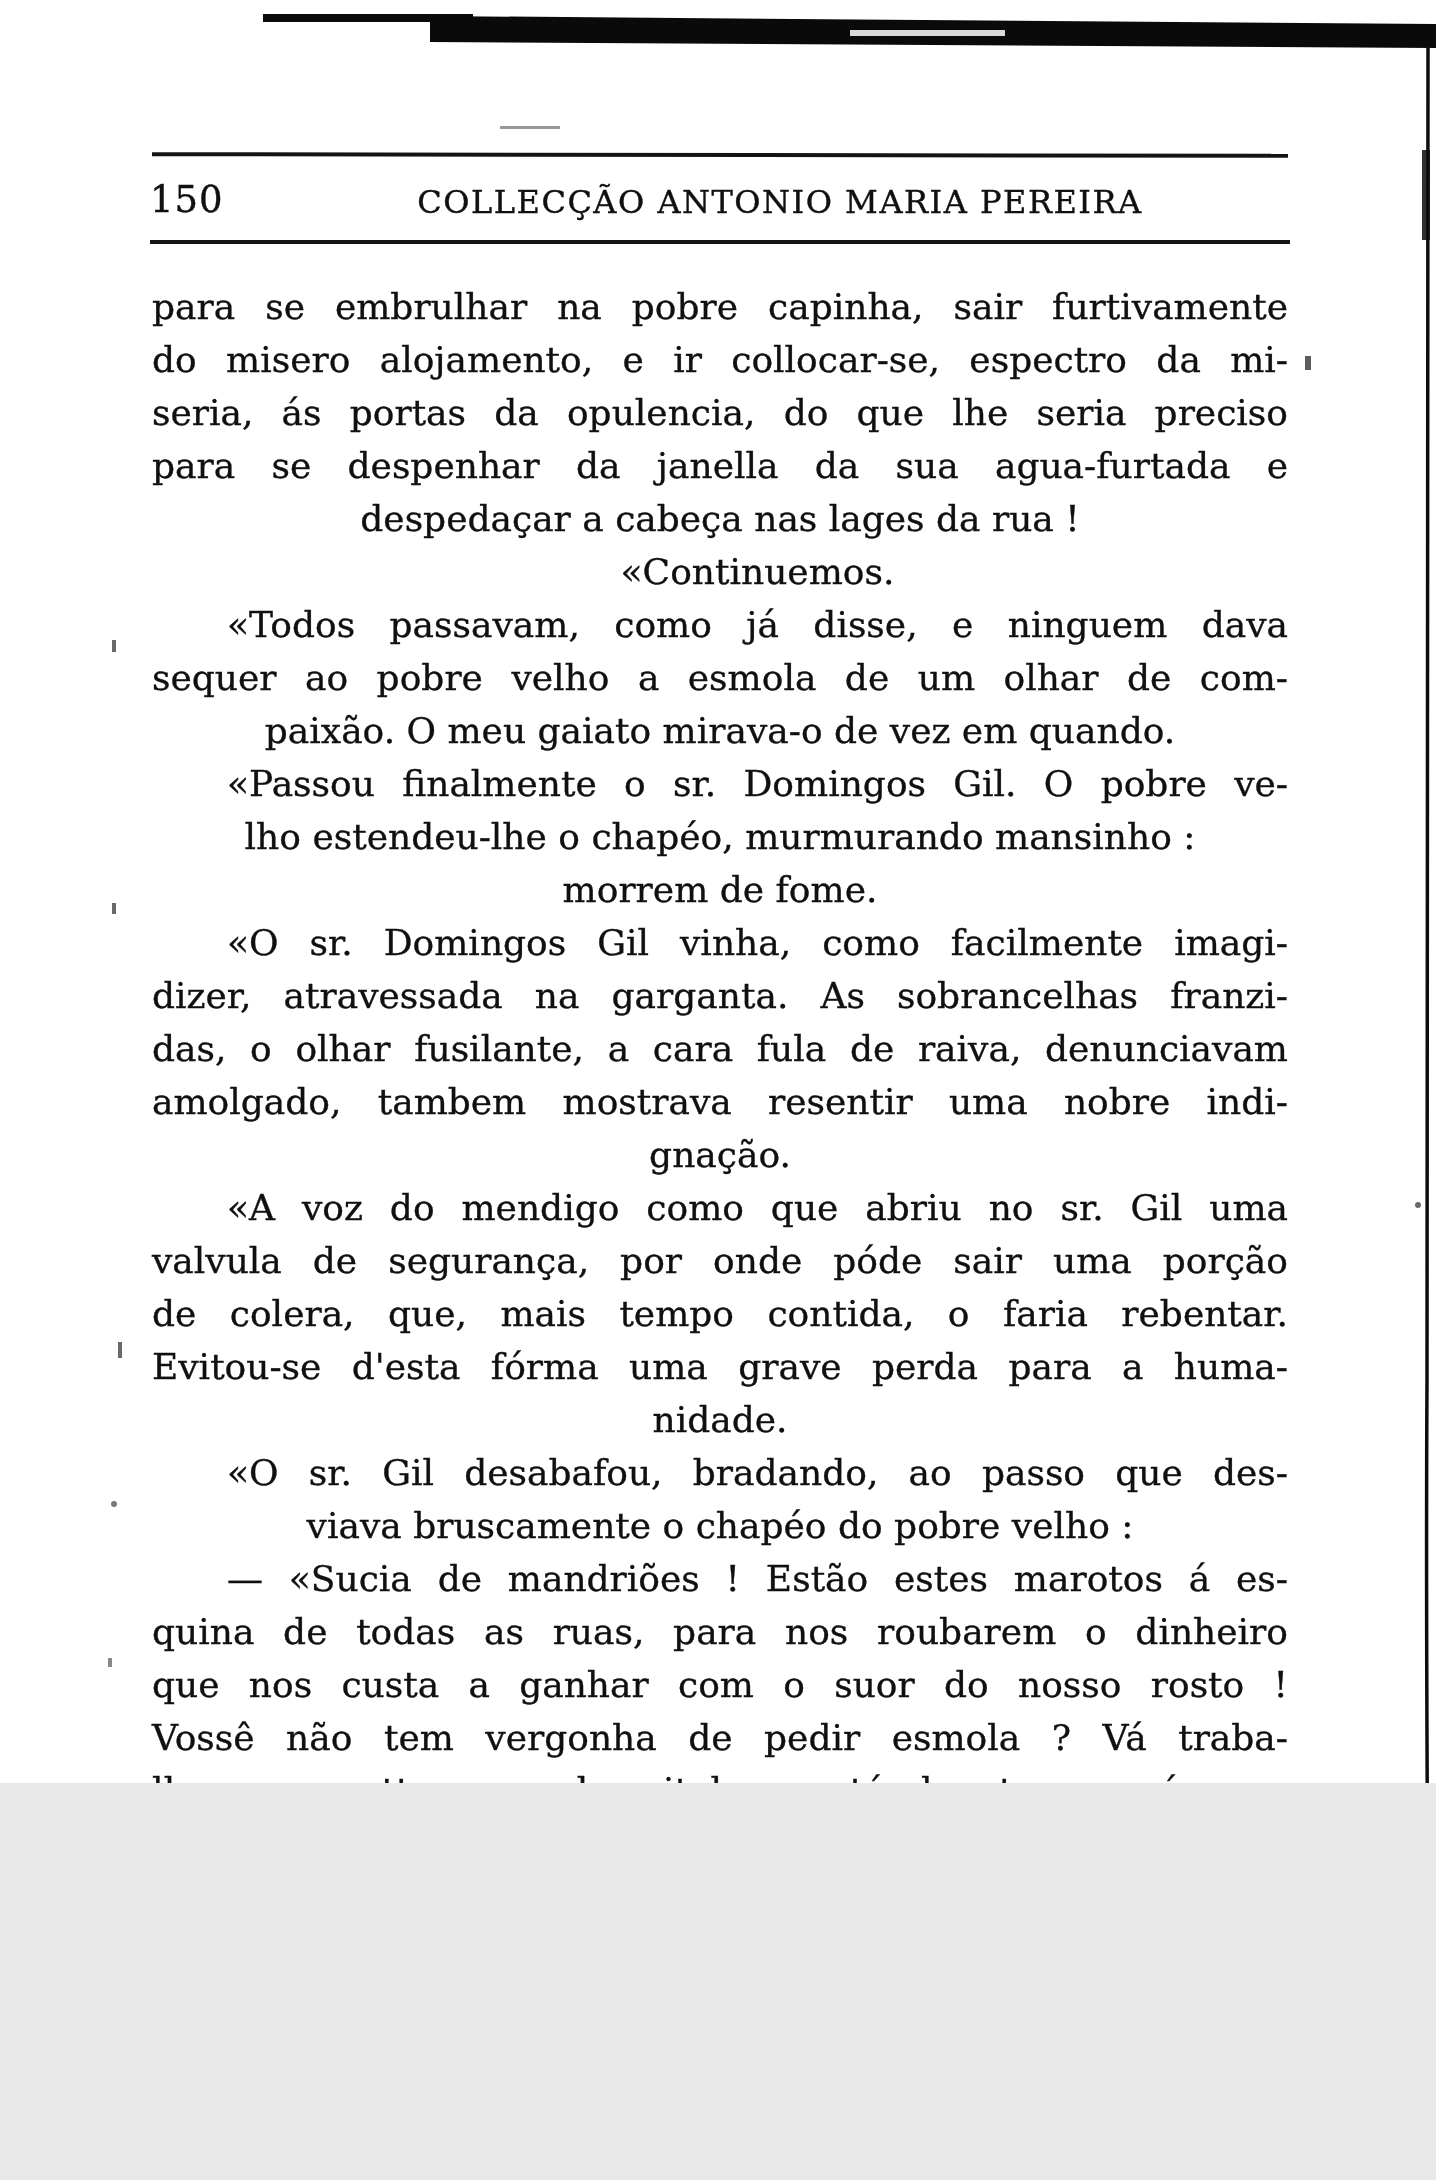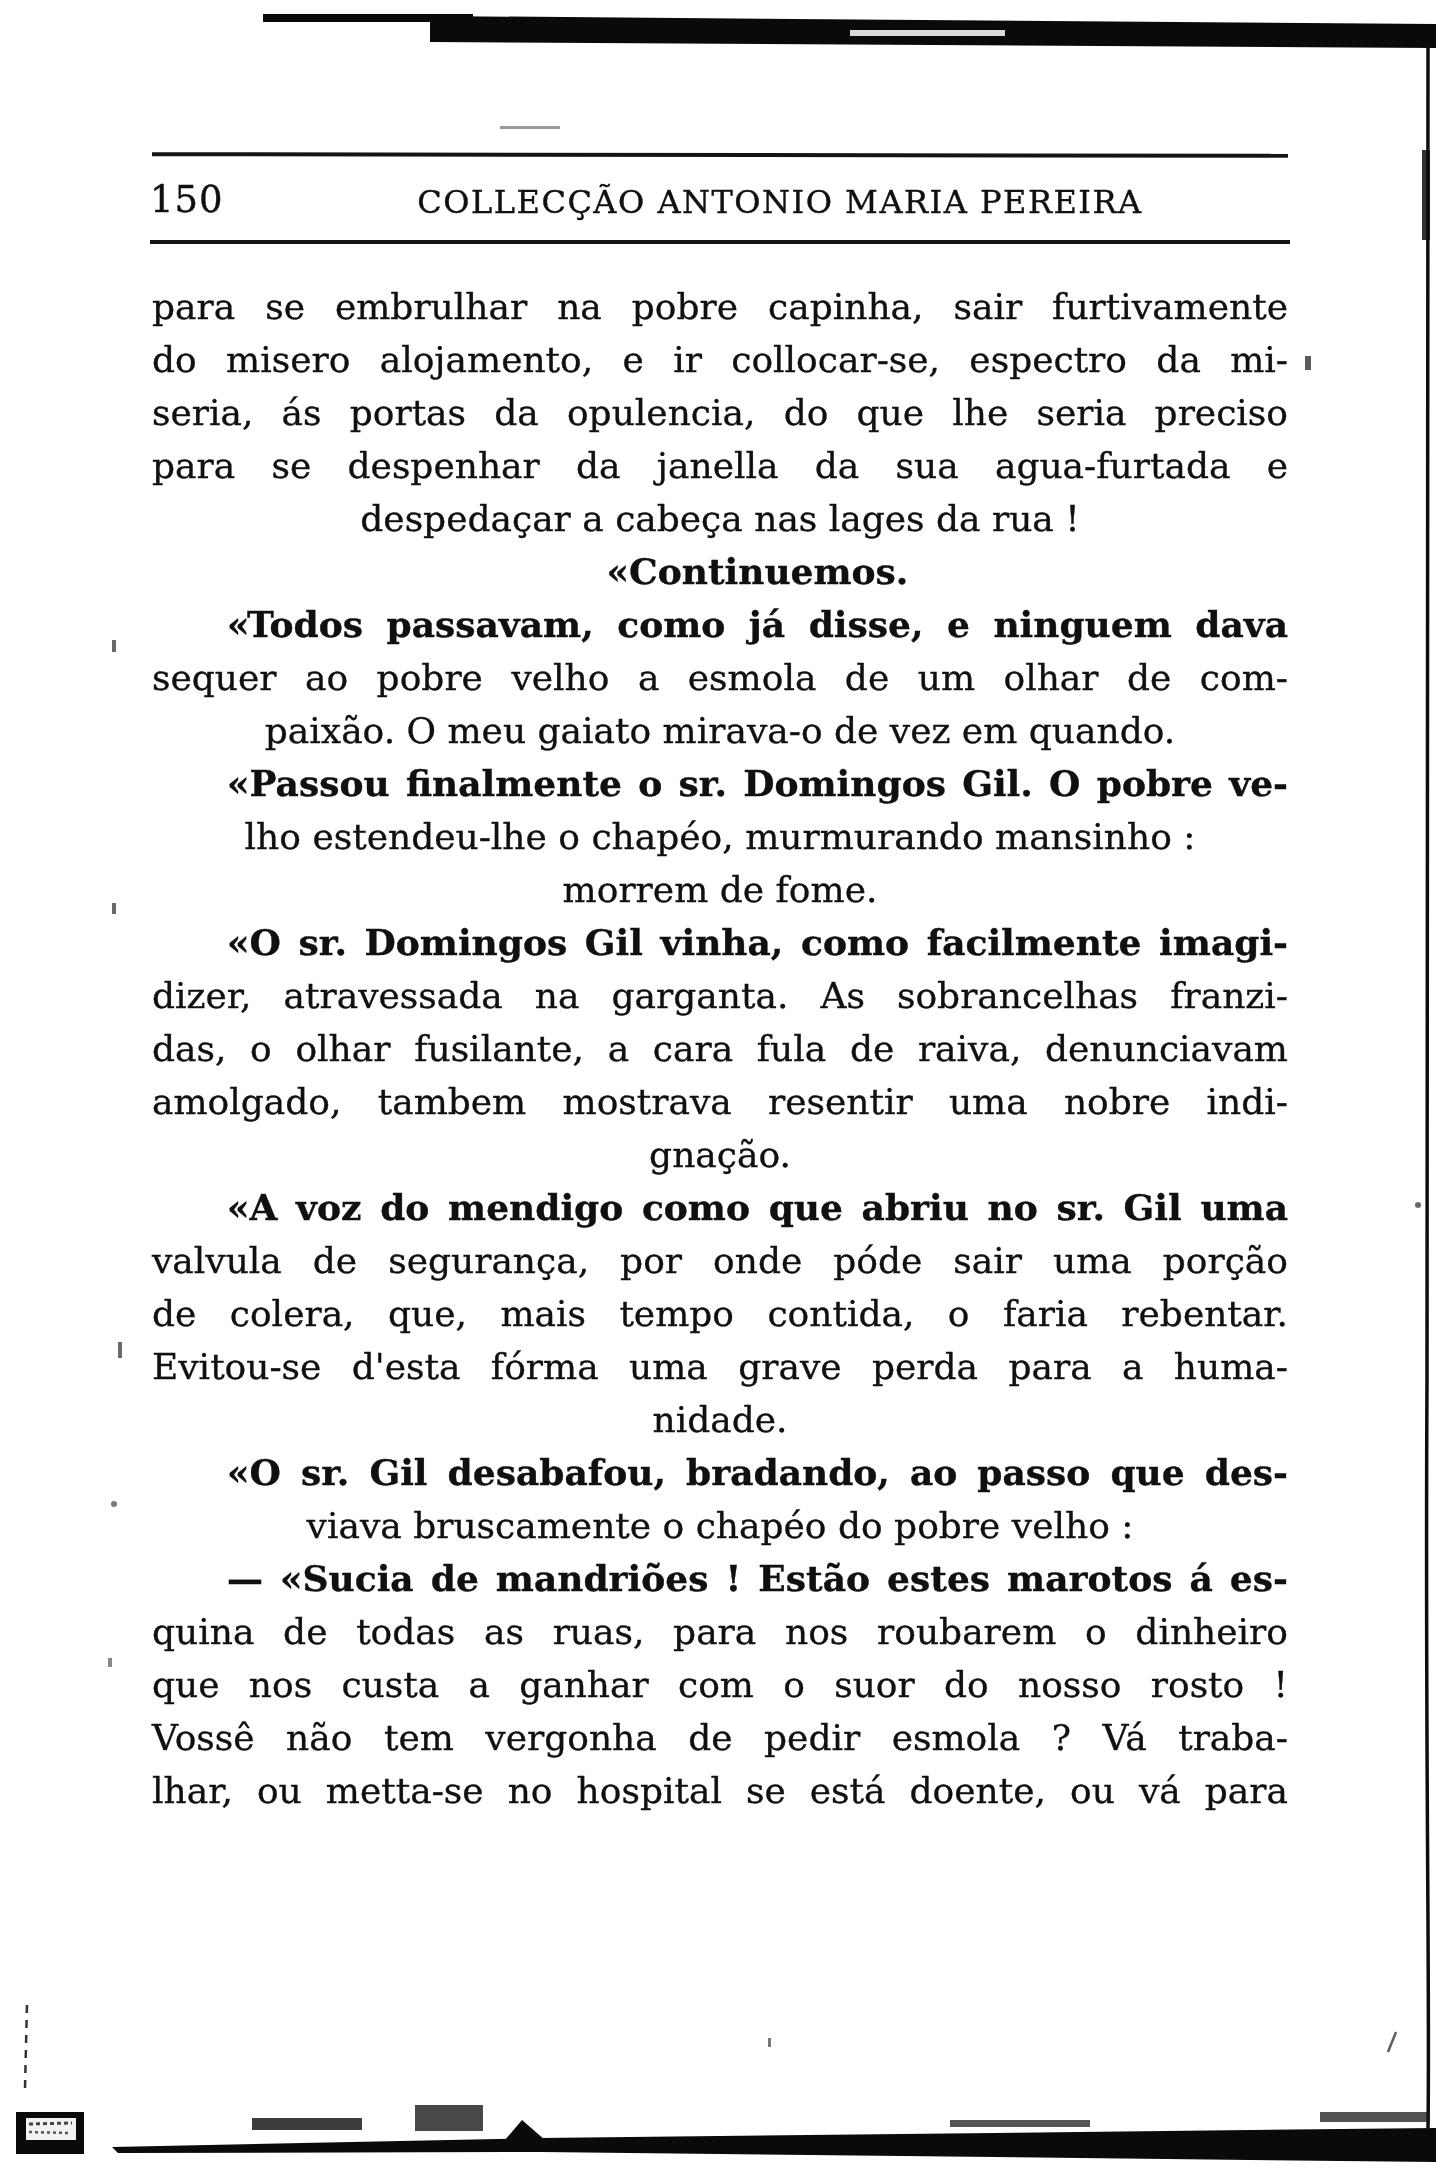--- a/index.html
+++ b/index.html
@@ -1,18 +1,18 @@
 <!DOCTYPE html>
 <html><head>
 <meta charset="utf-8">
 <style>
   html,body{margin:0;padding:0;background:#e8e8e8;}
   .page{
     position:relative;
-    width:1436px;height:2180px;
+    width:1436px;height:1783px;
     background:#ffffff;
     overflow:hidden;
     font-family:"DejaVu Serif", serif;
     color:#101010;
   }
   
   .rule{position:absolute;background:#141414;}
   .rule-top{left:152px;top:153px;width:1136px;height:4px;transform:rotate(0.08deg);}
   .rule-bottom{left:150px;top:240px;width:1140px;height:4px;}
   .page-number{
@@ -29,21 +29,21 @@
   
   .body-text{
     position:absolute;left:152px;top:280px;width:1136px;
   }
   .line{
     font-size:36px;line-height:53px;height:53px;
     -webkit-text-stroke:0.35px currentColor;
     text-align:center;
   }
   .line.justify{text-align:justify;text-align-last:justify;}
-  .line.indent{padding-left:75px;font-weight:bold;}
+  .line.indent{padding-left:75px;}
   .italic{font-style:italic;}
   
   .artifacts{position:absolute;left:0;top:0;}
 </style>
 </head>
 <body>
 
 <div class="page">
 
   <div class="rule rule-top"></div>

